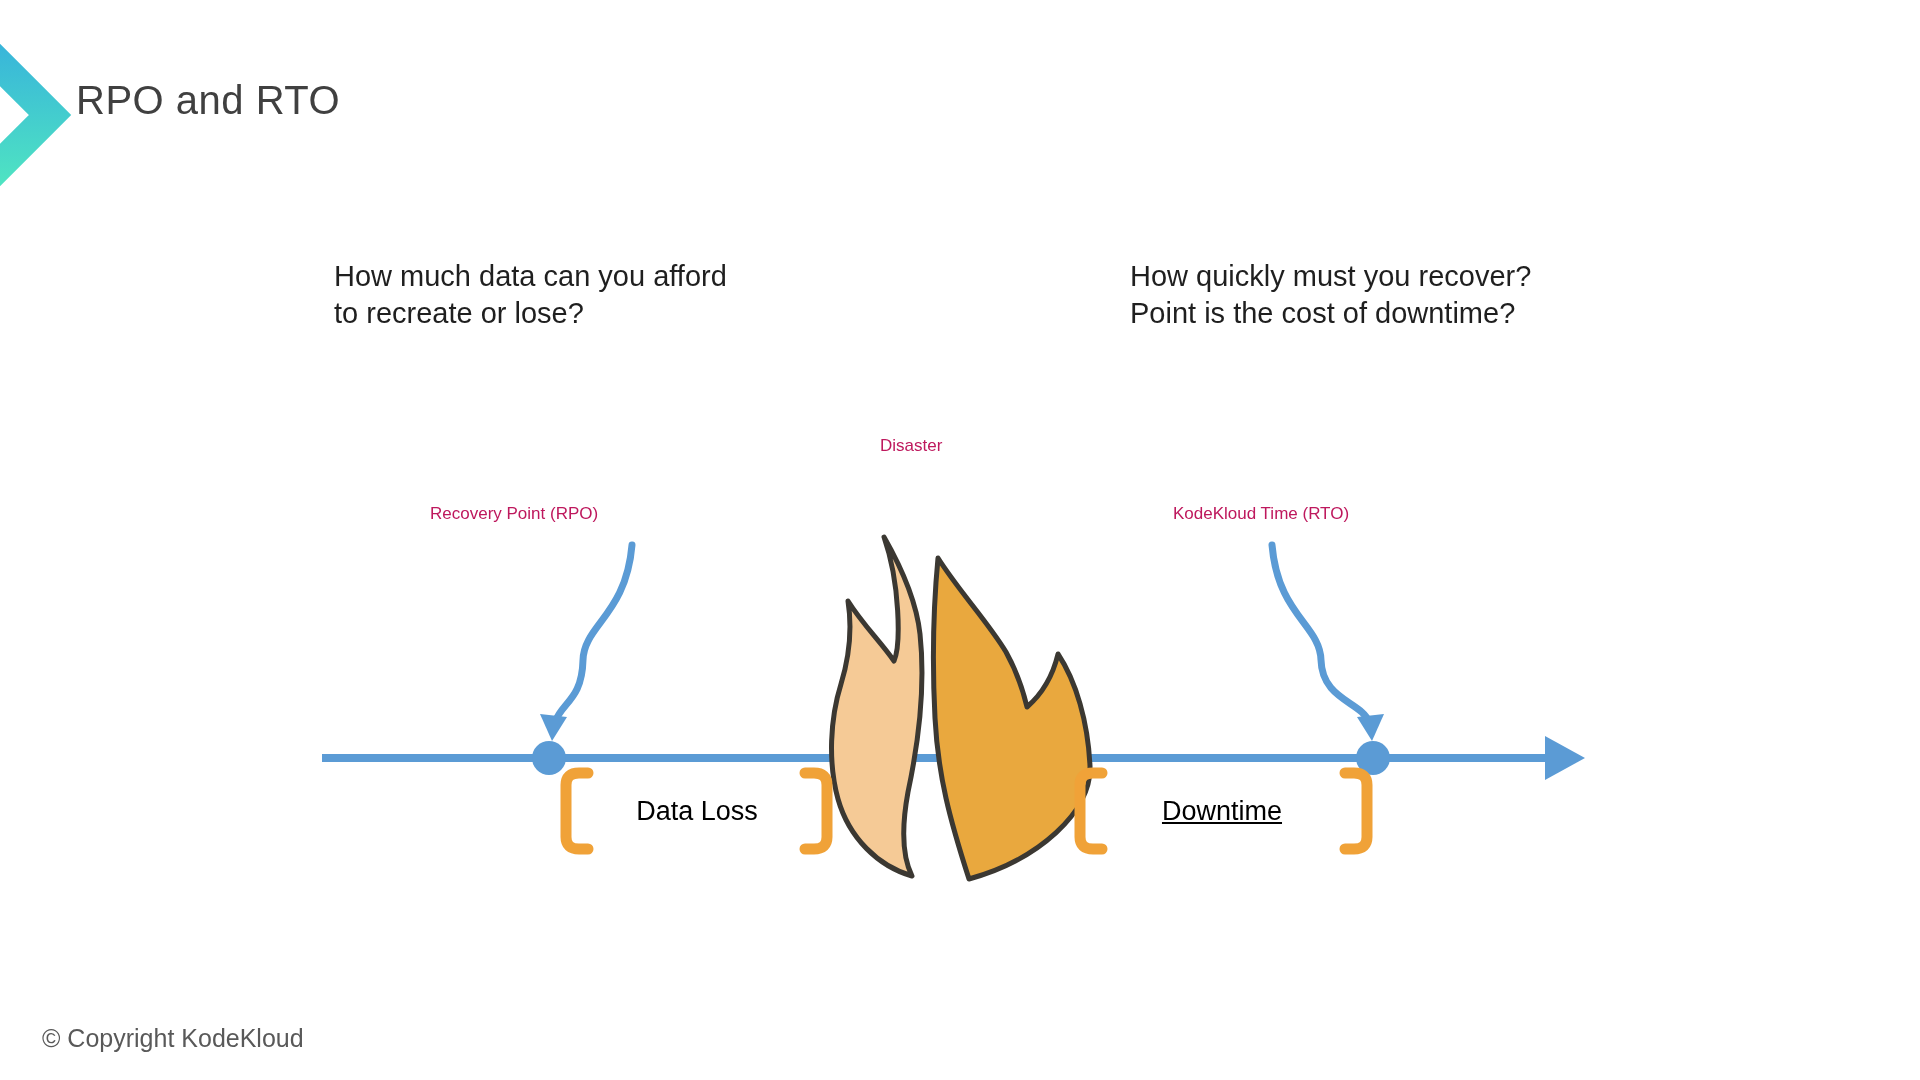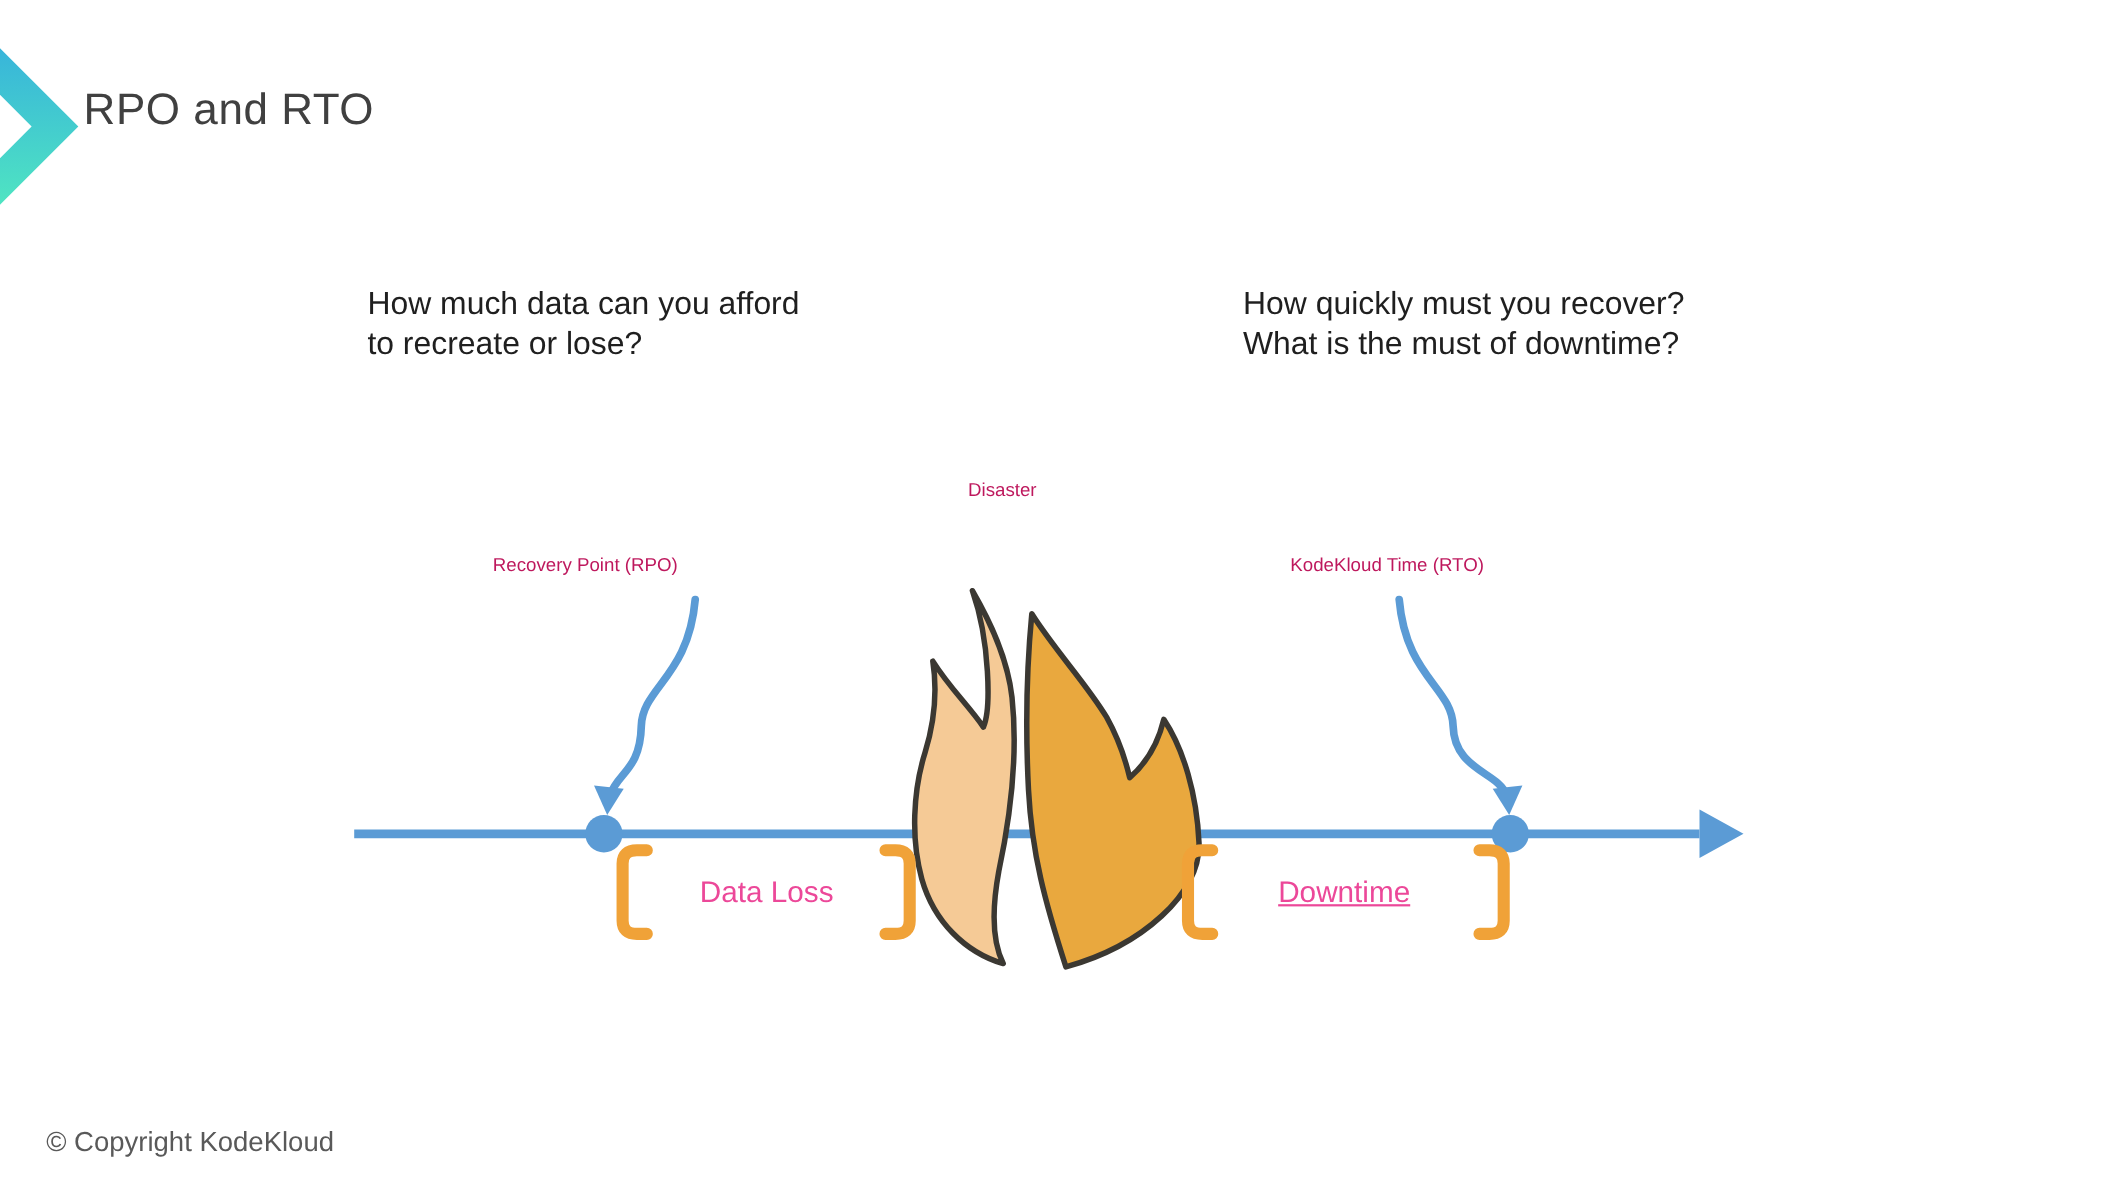--- a/index.html
+++ b/index.html
@@ -31,25 +31,25 @@
     line-height: 37px;
   }
   .q-left  { left: 334px; top: 258px; }
   .q-right { left: 1130px; top: 258px; }
   .diagram-label {
     font-size: 17px;
     color: #be185d;
     line-height: 1.1;
   }
   .disaster-label { left: 880px; top: 437px; width: 240px; text-align: left; }
-  .rpo-label { left: 448px; top: 505px; }
+  .rpo-label { left: 430px; top: 505px; }
   .rto-label { left: 1173px; top: 505px; }
   .span-label {
     font-size: 27px;
-    color: #ec4899;
+    color: #000000;
     text-align: center;
   }
   .data-loss-label { left: 567px; top: 796px; width: 260px; }
   .downtime-label  { left: 1092px; top: 796px; width: 260px; text-decoration: underline; }
   .footer {
     left: 42px;
     top: 1024px;
     font-size: 25px;
     color: #595959;
   }
@@ -80,21 +80,21 @@
 
   <div class="abs page-title">RPO and RTO</div>
 
   <div class="abs question q-left">
     <div>How much data can you afford</div>
     <div>to recreate or lose?</div>
   </div>
 
   <div class="abs question q-right">
     <div>How quickly must you recover?</div>
-    <div>What is the must of downtime?</div>
+    <div>Point is the cost of downtime?</div>
   </div>
 
   <div class="abs diagram-label disaster-label">Disaster</div>
   <div class="abs diagram-label rpo-label">Recovery Point (RPO)</div>
   <div class="abs diagram-label rto-label">KodeKloud Time (RTO)</div>
   <div class="abs span-label data-loss-label">Data Loss</div>
   <div class="abs span-label downtime-label">Downtime</div>
 
   <svg class="abs diagram-svg" width="1920" height="1080" viewBox="0 0 1920 1080">
 

